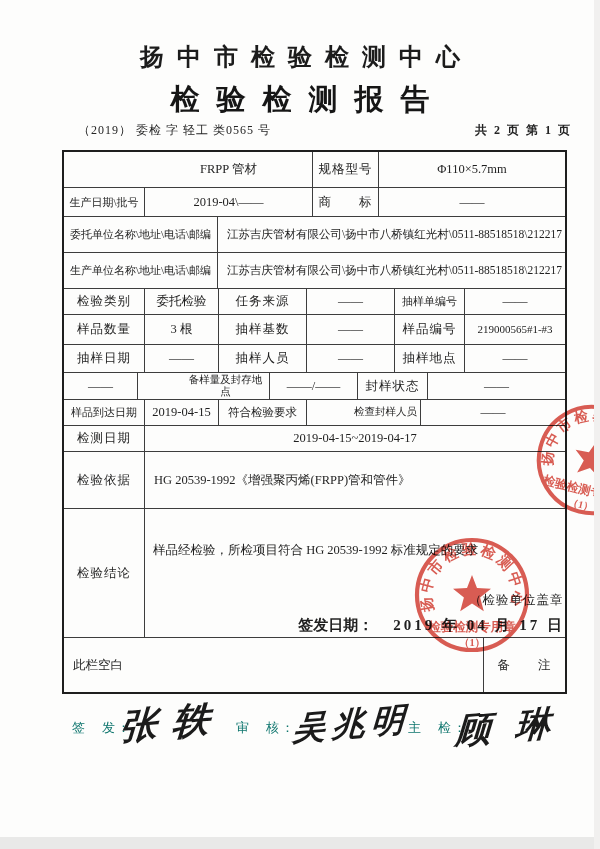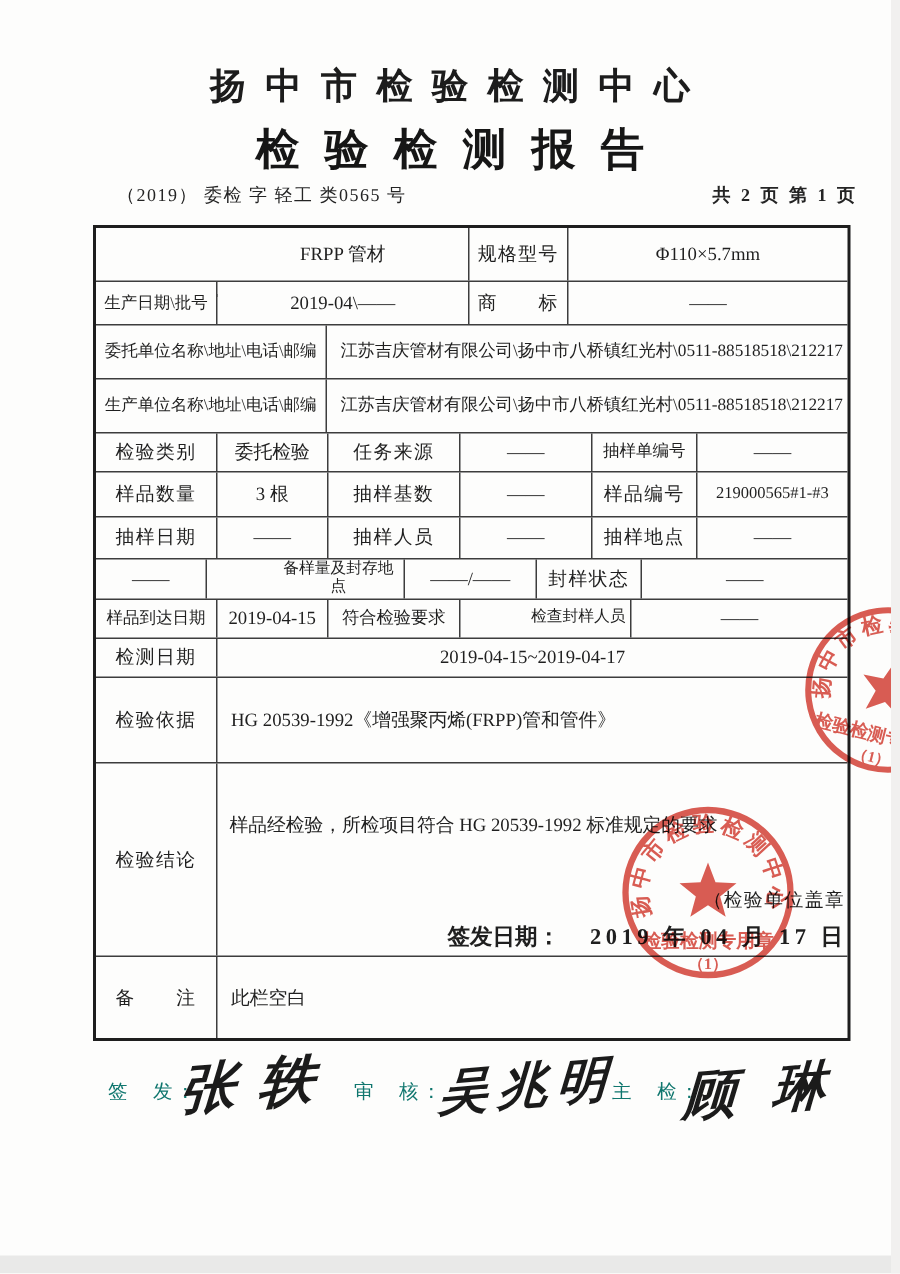--- a/index.html
+++ b/index.html
@@ -145,22 +145,22 @@
     <div class="tr" style="height:129px">
       <div class="td w81 lbl">检验结论</div>
       <div class="td grow rel">
         <span class="concl">样品经检验，所检项目符合 HG 20539-1992 标准规定的要求</span>
         <span class="sealnote">（检验单位盖章）</span>
         <span class="issueline"><span>签发日期：</span><span class="gap"></span><span class="idate">2019 年 04 月 17 日</span></span>
       </div>
     </div>
 
     <div class="tr" style="height:54px">
+      <div class="td grow left">此栏空白</div>
       <div class="td w81 lbl">备　　注</div>
-      <div class="td grow left">此栏空白</div>
     </div>
 
   </div>
 
   <span class="sig-label" style="left:72px;top:719px;">签　发：</span>
   <span class="sig-name" style="left:120px;top:698px;font-size:37px;letter-spacing:15px;">张轶</span>
   <span class="sig-label" style="left:236px;top:719px;">审　核：</span>
   <span class="sig-name" style="left:293px;top:702px;font-size:33px;letter-spacing:6px;">吴兆明</span>
   <span class="sig-label" style="left:408px;top:719px;">主　检：</span>
   <span class="sig-name" style="left:456px;top:703px;font-size:35px;letter-spacing:24px;">顾琳</span>

